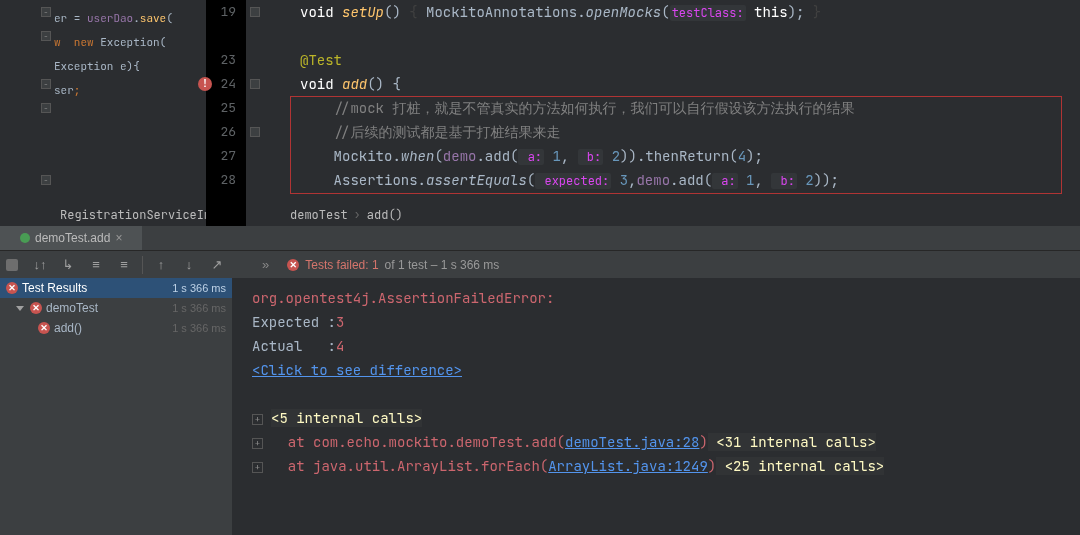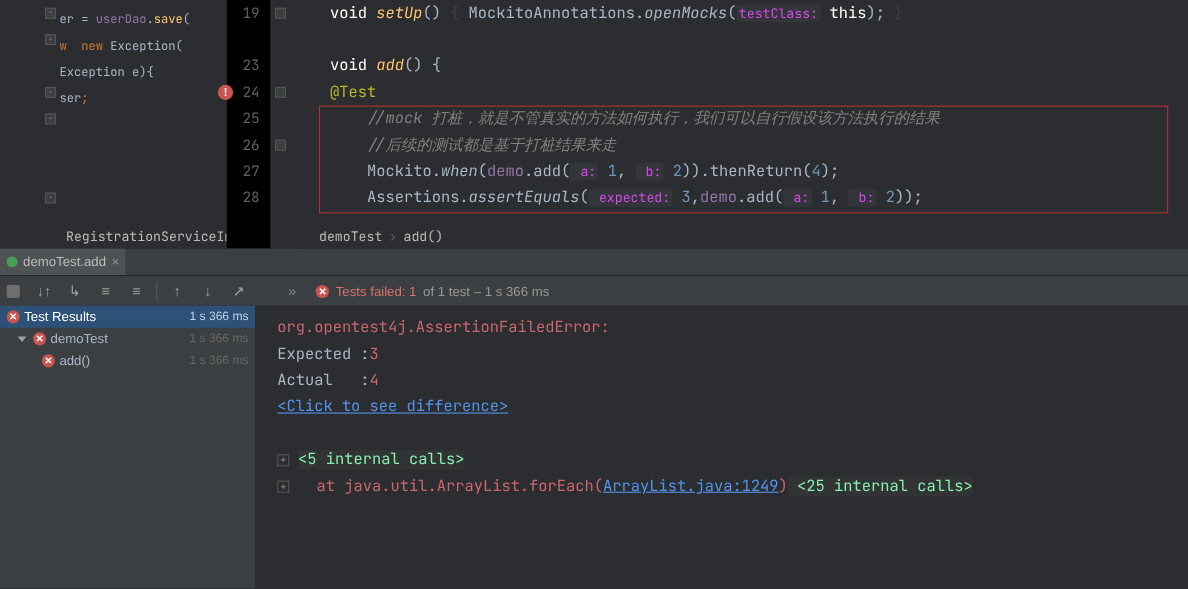--- a/index.html
+++ b/index.html
@@ -15,21 +15,21 @@
   .left-editor { width:206px; background:#2b2d30; position:relative; overflow:hidden; }
   .left-editor .fold-strip { position:absolute; left:39px; top:0; width:14px; height:100%; }
   .left-editor .fold-strip span { position:absolute; width:10px; height:10px; left:2px; border:1px solid #555; background:#3c3f41; font-size:8px; line-height:8px; text-align:center; color:#888; }
   .left-editor .code { padding:6px 0 0 54px; font-size:11px; line-height:24px; }
   .left-editor .line { white-space:pre; }
   .kw { color:#cc7832; }
   .ident { color:#9876aa; }
   .method { color:#ffc66d; }
   .tok { color:#a9b7c6; }
   .type { color:#a9b7c6; }
-  .comment { color:#808080;font-style:italic; }
+  .comment { color:#808080; }
   .left-editor .tabfoot { position:absolute; bottom:0; left:0; right:0; height:22px; display:flex; align-items:center; padding-left:60px; color:#bbb; font-size:12px; background:#2b2d30; }
   .gutter-col { width:40px; background:#000000; }
   .gutter-col .gnum { height:24px; line-height:24px; text-align:right; padding-right:10px; color:#5e6265; font-size:13px; }
   .gutter-col .err { position:relative; }
   .gutter-col .err::before { content:"!"; position:absolute; left:-8px; top:5px; width:14px; height:14px; border-radius:7px; background:#c75450; color:#fff; font-size:10px; line-height:14px; text-align:center; font-weight:bold; }
   .gutter2 { width:24px; background:#2b2d30; position:relative; }
   .gutter2 .fold { position:absolute; width:10px; height:10px; border:1px solid #555; left:4px; background:#3c3f41; }
   .right-editor { flex:1; background:#2b2d30; position:relative; }
   .right-editor .rlines { padding-top:0; }
   .rline { height:24px; line-height:24px; padding-left:30px; white-space:pre; font-size:14px; }
@@ -39,21 +39,21 @@
   .rline .m { color:#ffc66d; font-style:italic; }
   .rline .hint { color:#d946ef; background:#333639; font-style:normal; padding:0 2px; border-radius:2px; font-size:12px; }
   .rline .fld { color:#9876aa; }
   .rline .num { color:#6897bb; }
   .rline .gray { color:#404040; }
   .red-box { position:absolute; border:1px solid #b03434; left:20px; right:18px; }
   .crumb-right { position:absolute; bottom:0; left:0; right:0; height:22px; display:flex; align-items:center; color:#bbb; font-size:12px; padding-left:20px; background:#2b2d30; }
   .crumb-right .sep { margin:0 6px; color:#666; }
   
   .tabstrip { height:24px; background:#3c3f41; display:flex; align-items:center; }
-  .tab { display:flex; align-items:center; height:37px; padding:0 6px; background:#4e5254; color:#bbb; font-size:12px; gap:5px; }
+  .tab { display:flex; align-items:center; height:37px; padding:0 20px; background:#4e5254; color:#bbb; font-size:12px; gap:5px; }
   .tab .x { color:#999; cursor:pointer; }
   .icon-run { width:10px; height:10px; border-radius:50%; background:#499c54; display:inline-block; }
   .tool-row { height:28px; background:#3c3f41; display:flex; align-items:center; border-top:1px solid #272727; }
   .tool-row .left-tools { display:flex; align-items:center; gap:8px; padding:0 6px; width:232px; }
   .tool-row .left-tools .tbtn { width:20px; height:20px; display:flex; align-items:center; justify-content:center; color:#a0a0a0; font-size:13px; cursor:pointer; border-radius:3px; }
   .tool-row .stop { display:flex; align-items:center; justify-content:center; width:24px; height:28px; background:#3c3f41; }
   .tool-row .stop .sq { width:12px; height:12px; background:#6e6e6e; border-radius:2px; display:inline-block; }
   .tool-row .sep2 { width:1px; height:18px; background:#555; }
   .status { flex:1; display:flex; align-items:center; gap:6px; padding-left:12px; color:#999; font-size:12px; }
   .status .fail-ico { width:12px;height:12px;border-radius:6px;background:#c75450;display:inline-flex;align-items:center;justify-content:center;color:#fff;font-size:9px;font-weight:bold; }
@@ -65,21 +65,21 @@
   .tree .node .lbl { display:flex; align-items:center; gap:4px; }
   .tree .node .time { color:#666; font-size:11px; }
   .tree .node.sel .time { color:#bdd1e6; }
   .fail-ico-sm { width:12px;height:12px;border-radius:6px;background:#c75450;display:inline-flex;align-items:center;justify-content:center;color:#fff;font-size:9px;font-weight:bold; }
   .tri { display:inline-block; width:0;height:0;border-left:4px solid transparent;border-right:4px solid transparent;border-top:5px solid #a0a0a0; margin-right:2px;}
   .console { flex:1; background:#2b2d30; font-size:14px; line-height:24px; padding:8px 0 0 20px; position:relative; overflow:hidden; }
   .console .l { white-space:pre; }
   .console .err { color:#cc666e; }
   .console .ylw { color:#cc666e; }
   .console .link { color:#5394ec; text-decoration:underline; cursor:pointer; }
-  .console .dim { color:#86efac; background:#313335; }
+  .console .dim { color:#fef9c3; background:#313335; }
   .console .fold-plus { display:inline-block; width:11px;height:11px;border:1px solid #555;color:#888;font-size:9px;line-height:9px;text-align:center;margin-right:8px;position:relative;top:-1px;}
 </style>
 </head>
 <body>
 
 <div class="app">
   <div class="top">
 
     <div class="left-editor mono">
       <div class="fold-strip">
@@ -115,22 +115,22 @@
     <div class="gutter2">
       <div class="fold" style="top:7px"></div>
       <div class="fold" style="top:79px"></div>
       <div class="fold" style="top:127px"></div>
     </div>
 
     <div class="right-editor mono">
       <div class="rlines">
         <div class="rline"><span class="kw2">void </span><span class="m">setUp</span><span>() </span><span class="gray">{</span><span> MockitoAnnotations.</span><span class="it">openMocks</span><span>(</span><span class="hint">testClass:</span> <span class="kw2">this</span><span>); </span><span class="gray">}</span></div>
         <div class="rline"></div>
+        <div class="rline"><span class="ann">@Test</span></div>
         <div class="rline"><span class="kw2">void </span><span class="m">add</span><span>() {</span></div>
-        <div class="rline"><span class="ann">@Test</span></div>
         <div class="rline">    <span class="comment">//mock 打桩，就是不管真实的方法如何执行，我们可以自行假设该方法执行的结果</span></div>
         <div class="rline">    <span class="comment">//后续的测试都是基于打桩结果来走</span></div>
         <div class="rline">    <span>Mockito.</span><span class="it">when</span><span>(</span><span class="fld">demo</span><span>.add(</span><span class="hint"> a:</span><span class="num"> 1</span><span>, </span><span class="hint"> b:</span><span class="num"> 2</span><span>)).thenReturn(</span><span class="num">4</span><span>);</span></div>
         <div class="rline">    <span>Assertions.</span><span class="it">assertEquals</span><span>(</span><span class="hint"> expected:</span><span class="num"> 3</span><span>,</span><span class="fld">demo</span><span>.add(</span><span class="hint"> a:</span><span class="num"> 1</span><span>, </span><span class="hint"> b:</span><span class="num"> 2</span><span>));</span></div>
         <div class="rline"></div>
       </div>
       <div class="red-box" style="top:96px; height:98px;"></div>
       <div class="crumb-right">
         <span>demoTest</span>
         <span class="sep">›</span>
@@ -195,16 +195,17 @@
       </div>
     </div>
 
     <div class="console mono">
       <div class="l"><span class="err">org.opentest4j.AssertionFailedError:</span></div>
       <div class="l"><span>Expected :</span><span class="ylw">3</span></div>
       <div class="l"><span>Actual   :</span><span class="ylw">4</span></div>
       <div class="l"><span class="link">&lt;Click to see difference&gt;</span></div>
       <div class="l">&nbsp;</div>
       <div class="l"><span class="fold-plus">+</span><span class="dim">&lt;5 internal calls&gt;</span></div>
+      <div class="l"><span class="fold-plus">+</span>  <span class="err">at com.echo.mockito.demoTest.add(</span><span class="link">demoTest.java:28</span><span class="err">)</span><span class="dim"> &lt;31 internal calls&gt;</span></div>
       <div class="l"><span class="fold-plus">+</span>  <span class="err">at java.util.ArrayList.forEach(</span><span class="link">ArrayList.java:1249</span><span class="err">)</span><span class="dim"> &lt;25 internal calls&gt;</span></div>
     </div>
   </div>
 </div>
 
 </body></html>

